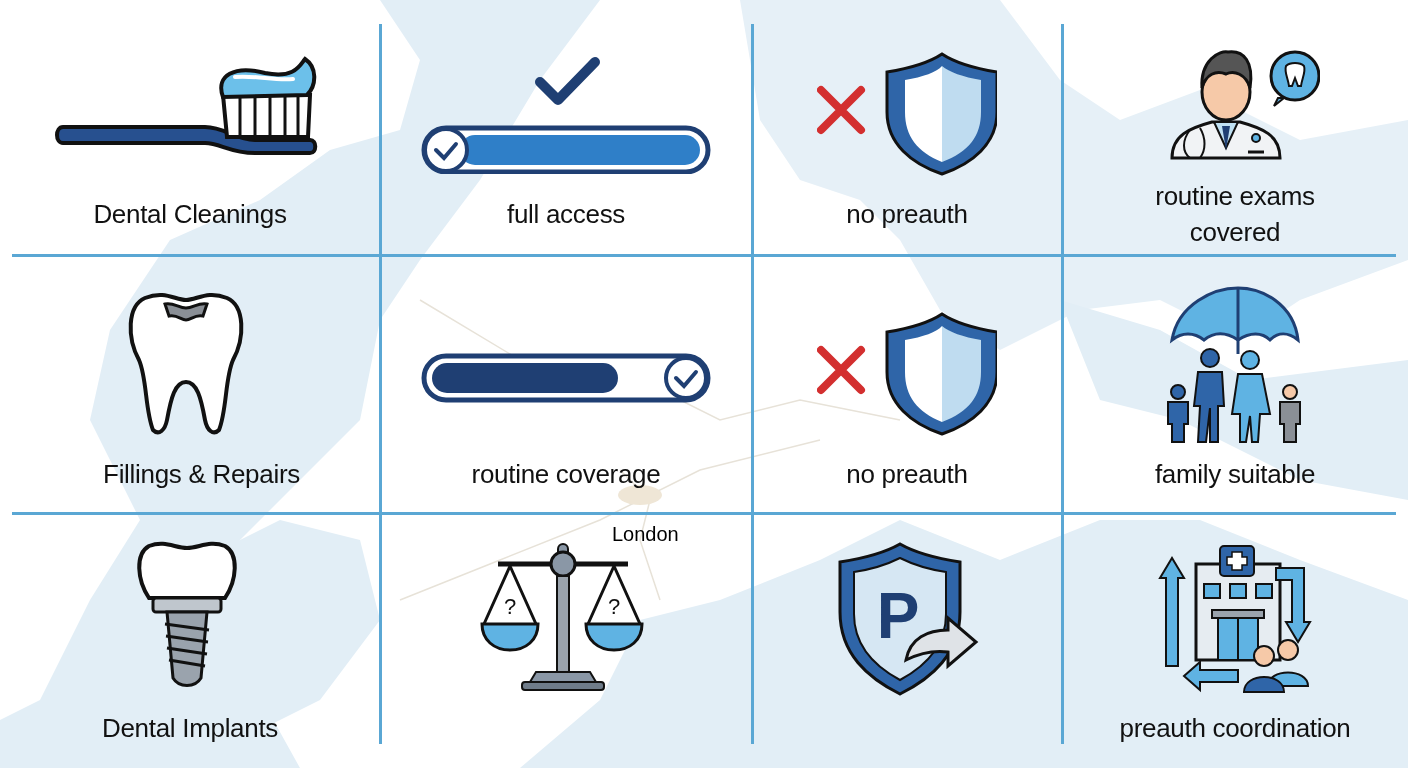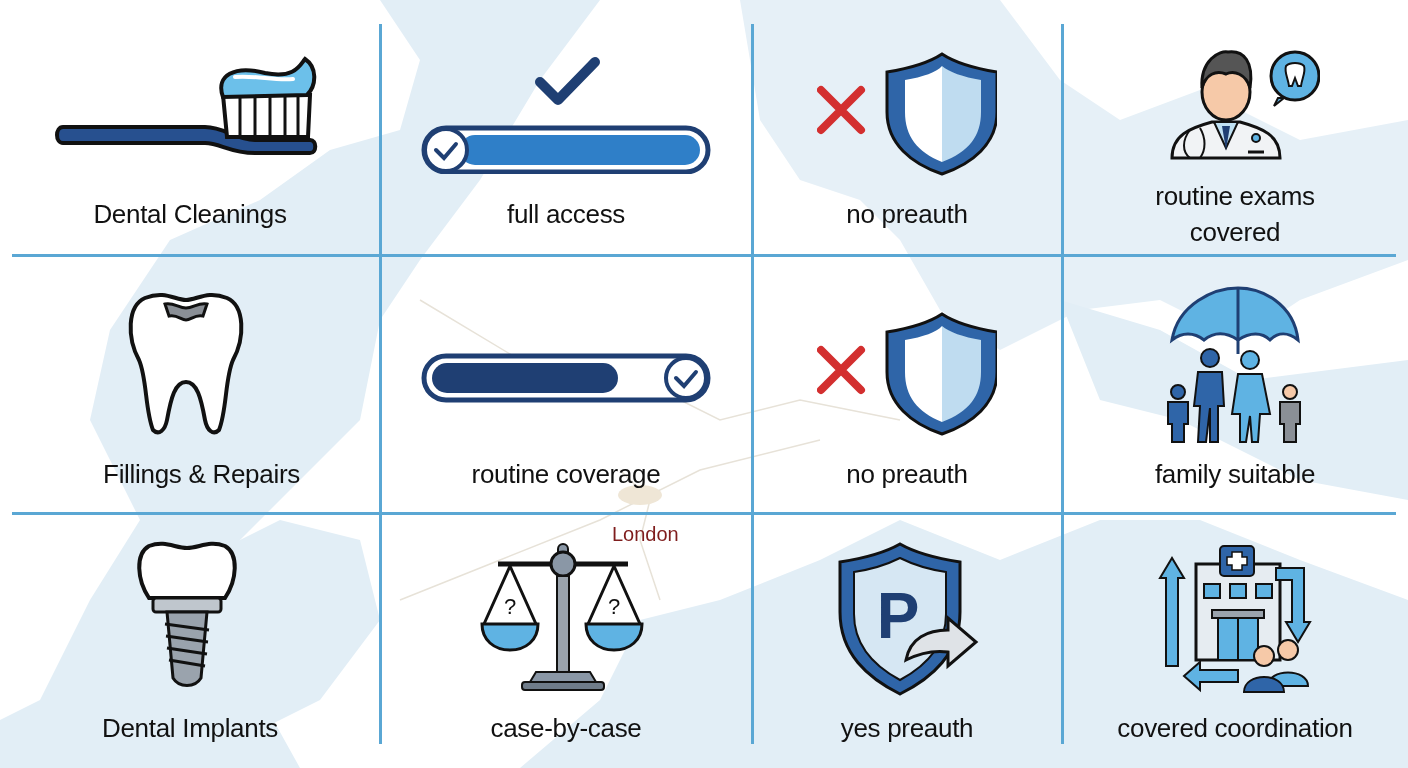--- a/index.html
+++ b/index.html
@@ -2,21 +2,21 @@
 <html><head>
 <meta charset="utf-8">
 <style>
   html,body{margin:0;padding:0;}
   body{width:1408px;height:768px;overflow:hidden;position:relative;background:#ffffff;font-family:"Liberation Sans","DejaVu Sans",sans-serif;}
   .bg{position:absolute;inset:0;z-index:0;}
   .grid-line{position:absolute;background:#5aa7d4;z-index:1;}
   .cell{position:absolute;z-index:2;display:flex;flex-direction:column;align-items:center;}
   .icon{position:absolute;}
   .label{position:absolute;left:0;right:0;text-align:center;color:#111;font-size:26px;line-height:37px;white-space:nowrap;letter-spacing:-0.3px;}
-  .map-label{position:absolute;z-index:2;font-size:20px;color:#7f1d1d;}
+  .map-label{position:absolute;z-index:2;font-size:20px;color:#000000;}
 </style>
 </head>
 <body>
 
 <svg class="bg" width="1408" height="768" viewBox="0 0 1408 768">
   <path d="M170 0 L380 0 L420 60 L400 130 L330 150 L260 200 L170 240 L110 330 L90 420 L140 520 L90 600 L40 700 L0 720 L0 768 L1408 768 L1408 600 L1300 560 L1200 520 L1100 520 L1000 560 L900 520 L820 560 L720 600 L640 620 L600 700 L520 768 L300 768 L240 660 L200 600 L240 540 L300 480 L360 420 L380 320 L420 260 L480 180 L540 80 L600 0 Z" fill="#e2eef6"></path>
   <path d="M740 0 L1000 0 L1060 80 L1120 120 L1200 90 L1300 140 L1408 120 L1408 260 L1300 300 L1240 340 L1160 300 L1080 310 L1000 350 L940 310 L900 240 L860 200 L800 180 L760 120 Z" fill="#e6f0f7"></path>
   <path d="M1060 300 L1160 330 L1250 380 L1408 360 L1408 500 L1300 480 L1180 420 L1100 400 Z" fill="#e2eef6"></path>
   <path d="M200 560 L280 520 L360 540 L380 620 L320 700 L240 740 L180 680 Z" fill="#e2eef6"></path>
   <path d="M420 300 L520 360 L640 380 L720 420 L800 400 L900 420" stroke="#e7e2d8" stroke-width="1.5" fill="none"></path>
@@ -156,31 +156,29 @@
     <rect x="77" y="36" width="12" height="96" fill="#9aa3ad" stroke="#111" stroke-width="2"></rect>
     <path d="M56 132 L110 132 L116 142 L50 142 Z" fill="#8a97a6" stroke="#111" stroke-width="2"></path>
     <rect x="42" y="142" width="82" height="8" rx="3" fill="#6f7c8a" stroke="#111" stroke-width="2"></rect>
     <path d="M30 26 L4 84 M30 26 L56 84" stroke="#111" stroke-width="3"></path>
     <path d="M2 84 L58 84 C58 100 46 110 30 110 C14 110 2 100 2 84 Z" fill="#5fb3e3" stroke="#111" stroke-width="3"></path>
     <text x="30" y="74" font-size="22" font-family="Liberation Sans, sans-serif" text-anchor="middle" fill="#111">?</text>
     <path d="M134 26 L108 84 M134 26 L160 84" stroke="#111" stroke-width="3"></path>
     <path d="M106 84 L162 84 C162 100 150 110 134 110 C118 110 106 100 106 84 Z" fill="#5fb3e3" stroke="#111" stroke-width="3"></path>
     <text x="134" y="74" font-size="22" font-family="Liberation Sans, sans-serif" text-anchor="middle" fill="#111">?</text>
   </svg>
-  <div class="label" style="top:196px;">case-by-case</div>
 </div>
 
 <div class="cell" style="left:752px;top:514px;width:310px;height:254px;">
   <svg class="icon" style="left:84px;top:28px;" width="150" height="156" viewBox="0 0 150 156">
     <path d="M4 20 C30 16 50 10 64 2 C78 10 98 16 124 20 L124 70 C124 112 96 136 64 152 C32 136 4 112 4 70 Z" fill="#2f65a8" stroke="#111" stroke-width="3"></path>
     <path d="M18 30 C38 27 52 22 64 16 C76 22 90 27 110 30 L110 72 C110 104 90 124 64 138 C38 124 18 104 18 72 Z" fill="#d6e7f3" stroke="#111" stroke-width="2"></path>
     <text x="62" y="96" font-size="64" font-weight="bold" font-family="Liberation Sans, sans-serif" text-anchor="middle" fill="#1f3f73">P</text>
     <path d="M70 118 C74 96 92 88 112 88 L112 76 L140 100 L112 124 L112 110 C96 108 82 112 70 118 Z" fill="#dfe3e7" stroke="#111" stroke-width="3"></path>
   </svg>
-  <div class="label" style="top:196px;">yes preauth</div>
 </div>
 
 <div class="cell" style="left:1062px;top:514px;width:346px;height:254px;">
   <svg class="icon" style="left:96px;top:28px;" width="155" height="152" viewBox="0 0 155 152">
     <path d="M8 124 L8 36 L2 36 L14 16 L26 36 L20 36 L20 124 Z" fill="#5fb3e3" stroke="#111" stroke-width="2"></path>
     <rect x="38" y="22" width="84" height="96" fill="#e6ecf1" stroke="#111" stroke-width="3"></rect>
     <rect x="62" y="4" width="34" height="30" rx="4" fill="#2f65a8" stroke="#111" stroke-width="2"></rect>
     <path d="M74 10 L84 10 L84 15 L89 15 L89 23 L84 23 L84 28 L74 28 L74 23 L69 23 L69 15 L74 15 Z" fill="#fff" stroke="#111" stroke-width="1.5"></path>
     <rect x="46" y="42" width="16" height="14" fill="#5fb3e3" stroke="#111" stroke-width="2"></rect>
     <rect x="72" y="42" width="16" height="14" fill="#5fb3e3" stroke="#111" stroke-width="2"></rect>
@@ -188,14 +186,14 @@
     <rect x="54" y="68" width="52" height="8" fill="#9aa3ad" stroke="#111" stroke-width="2"></rect>
     <rect x="60" y="76" width="40" height="42" fill="#5fb3e3" stroke="#111" stroke-width="2"></rect>
     <line x1="80" y1="76" x2="80" y2="118" stroke="#111" stroke-width="2"></line>
     <path d="M118 26 L146 26 L146 80 L152 80 L140 100 L128 80 L134 80 L134 38 L118 38 Z" fill="#5fb3e3" stroke="#111" stroke-width="2"></path>
     <path d="M80 128 L42 128 L42 120 L26 134 L42 148 L42 140 L80 140 Z" fill="#5fb3e3" stroke="#111" stroke-width="2"></path>
     <circle cx="130" cy="108" r="10" fill="#f6c9a8" stroke="#111" stroke-width="2"></circle>
     <path d="M110 144 C110 126 150 126 150 144 Z" fill="#5fb3e3" stroke="#111" stroke-width="2"></path>
     <circle cx="106" cy="114" r="10" fill="#f6c9a8" stroke="#111" stroke-width="2"></circle>
     <path d="M86 150 C86 130 126 130 126 150 Z" fill="#2f65a8" stroke="#111" stroke-width="2"></path>
   </svg>
-  <div class="label" style="top:196px;">covered coordination</div>
+  <div class="label" style="top:196px;">preauth coordination</div>
 </div>
 
 </body></html>

